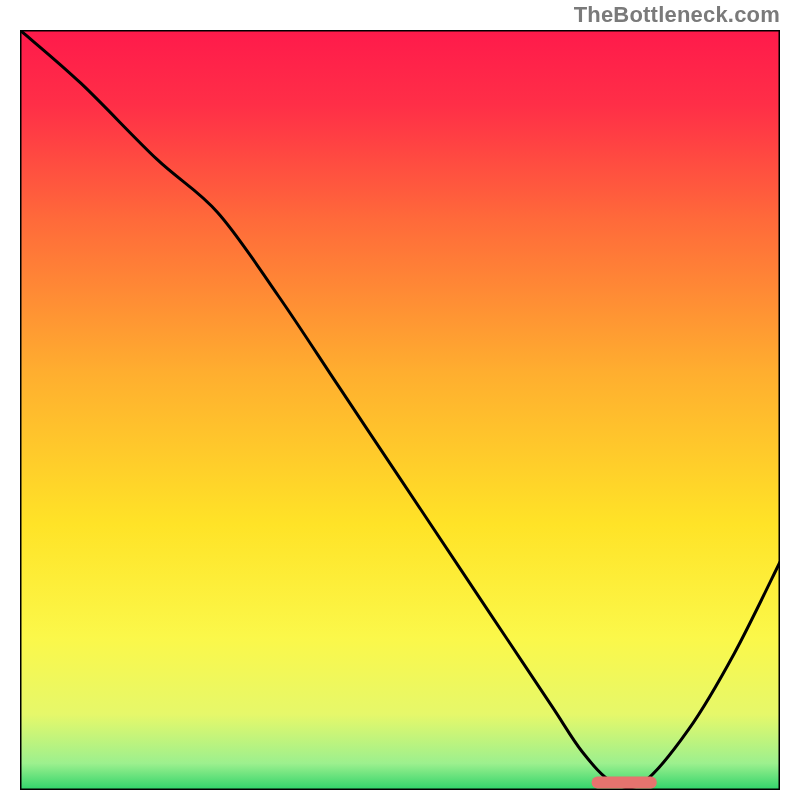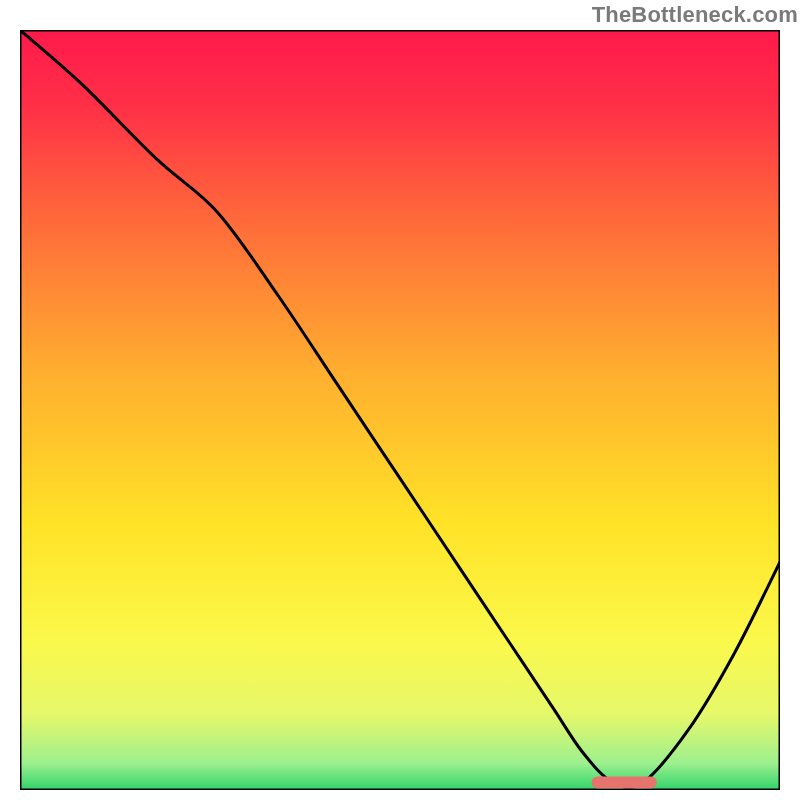--- a/index.html
+++ b/index.html
@@ -12,21 +12,21 @@
     font-family: Arial, Helvetica, sans-serif;
   }
   .wrap {
     position: relative;
     width: 800px;
     height: 800px;
   }
   .watermark {
     position: absolute;
     top: 2px;
-    right: 2px;
+    right: 20px;
     font-size: 22px;
     font-weight: 600;
     color: #7a7a7a;
     letter-spacing: 0.2px;
   }
   .plot {
     position: absolute;
     left: 20px;
     top: 30px;
     width: 760px;

